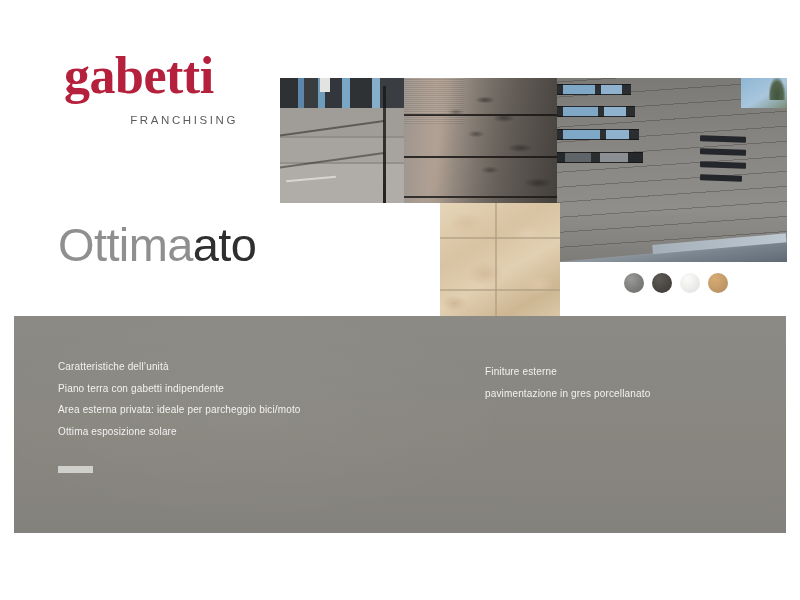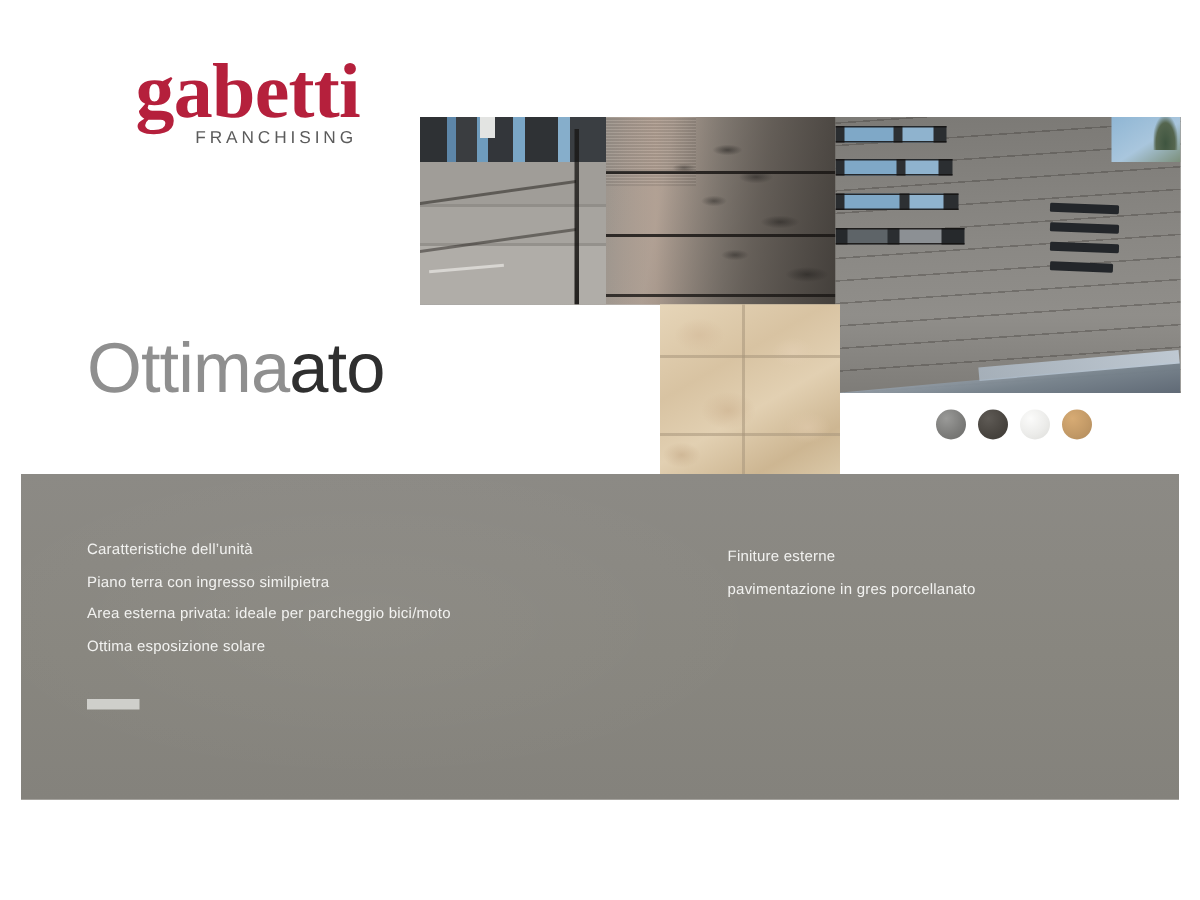--- a/index.html
+++ b/index.html
@@ -33,23 +33,22 @@
     height: 62px;
   }
   .logo-word {
     font-family: "Liberation Serif", "DejaVu Serif", serif;
     font-weight: bold;
     font-size: 52px;
     line-height: 52px;
     letter-spacing: -0.5px;
     color: #B5203C;
     display: block;
-    margin: 0;
+    margin: 14px;
     padding: 0;
-    text-align: right;
   }
   .logo-sub {
     display: block;
     text-align: right;
     font-family: "Liberation Sans", sans-serif;
     font-size: 11.5px;
     letter-spacing: 2.6px;
     color: #5b5b5b;
     font-weight: normal;
     margin-top: -2px;
@@ -375,21 +374,21 @@
     <span class="swatch s-gray"></span>
     <span class="swatch s-dark"></span>
     <span class="swatch s-white"></span>
     <span class="swatch s-tan"></span>
   </div>
 
   <div class="band">
 
     <div class="band-col left">
       <span class="band-line">Caratteristiche dell’unità</span>
-      <span class="band-line">Piano terra con ingresso similpietra</span>
+      <span class="band-line">Piano terra con gabetti indipendente</span>
       <span class="band-line">Area esterna privata: ideale per parcheggio bici/moto</span>
       <span class="band-line">Ottima esposizione solare</span>
     </div>
 
     <div class="band-col right">
       <span class="band-line">Finiture esterne</span>
       <span class="band-line">pavimentazione in gres porcellanato</span>
     </div>
 
     <div class="band-rule"></div>

